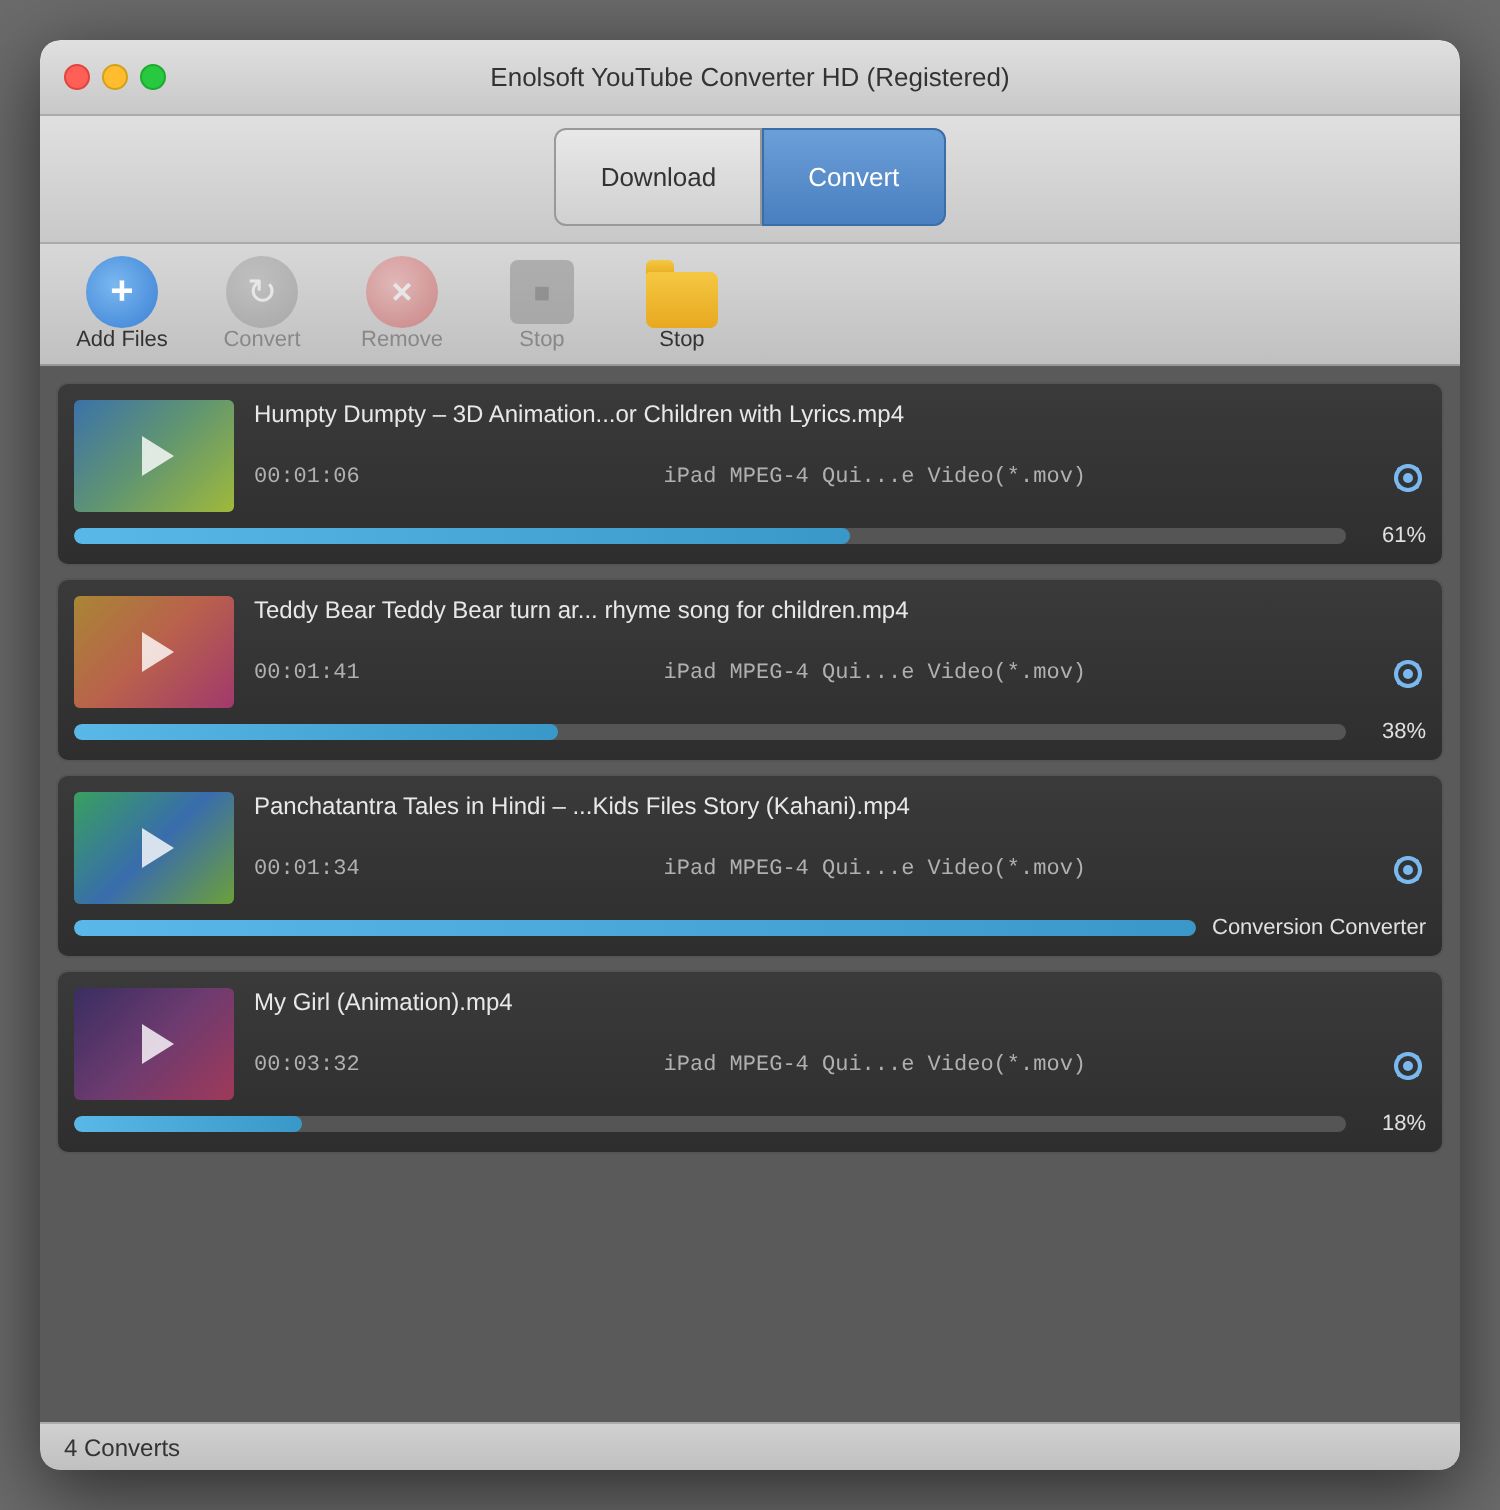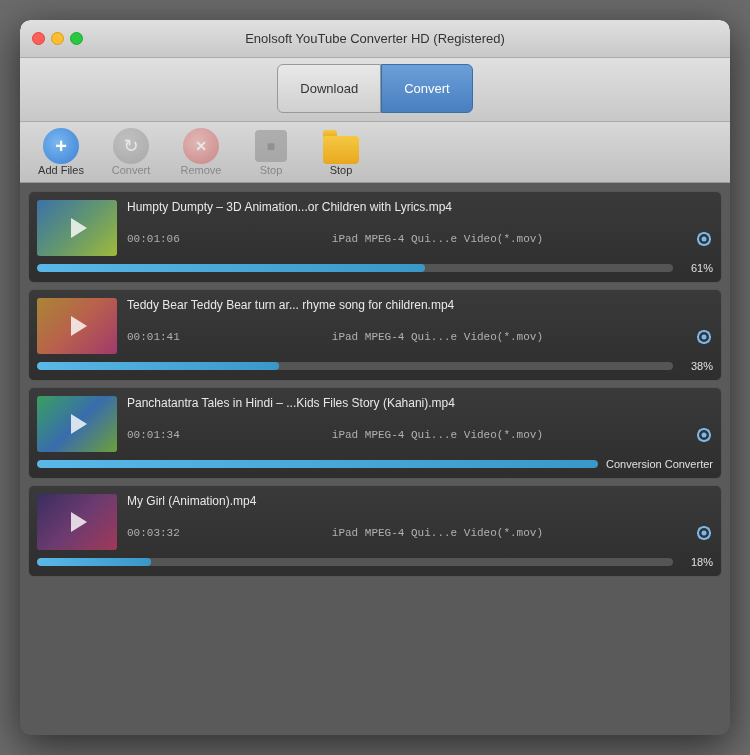--- a/index.html
+++ b/index.html
@@ -559,14 +559,17 @@
       <div class="progress-row">
         <div class="progress-bar-bg">
           <div class="progress-bar-fill" style="width: 18%"></div>
         </div>
         <span class="progress-percent">18%</span>
       </div>
     </div>
 
   </div>
 
+  <div class="status-bar">
+    <span class="status-text">4 Converts</span>
+  </div>
 
 </div>
 
 </body></html>

